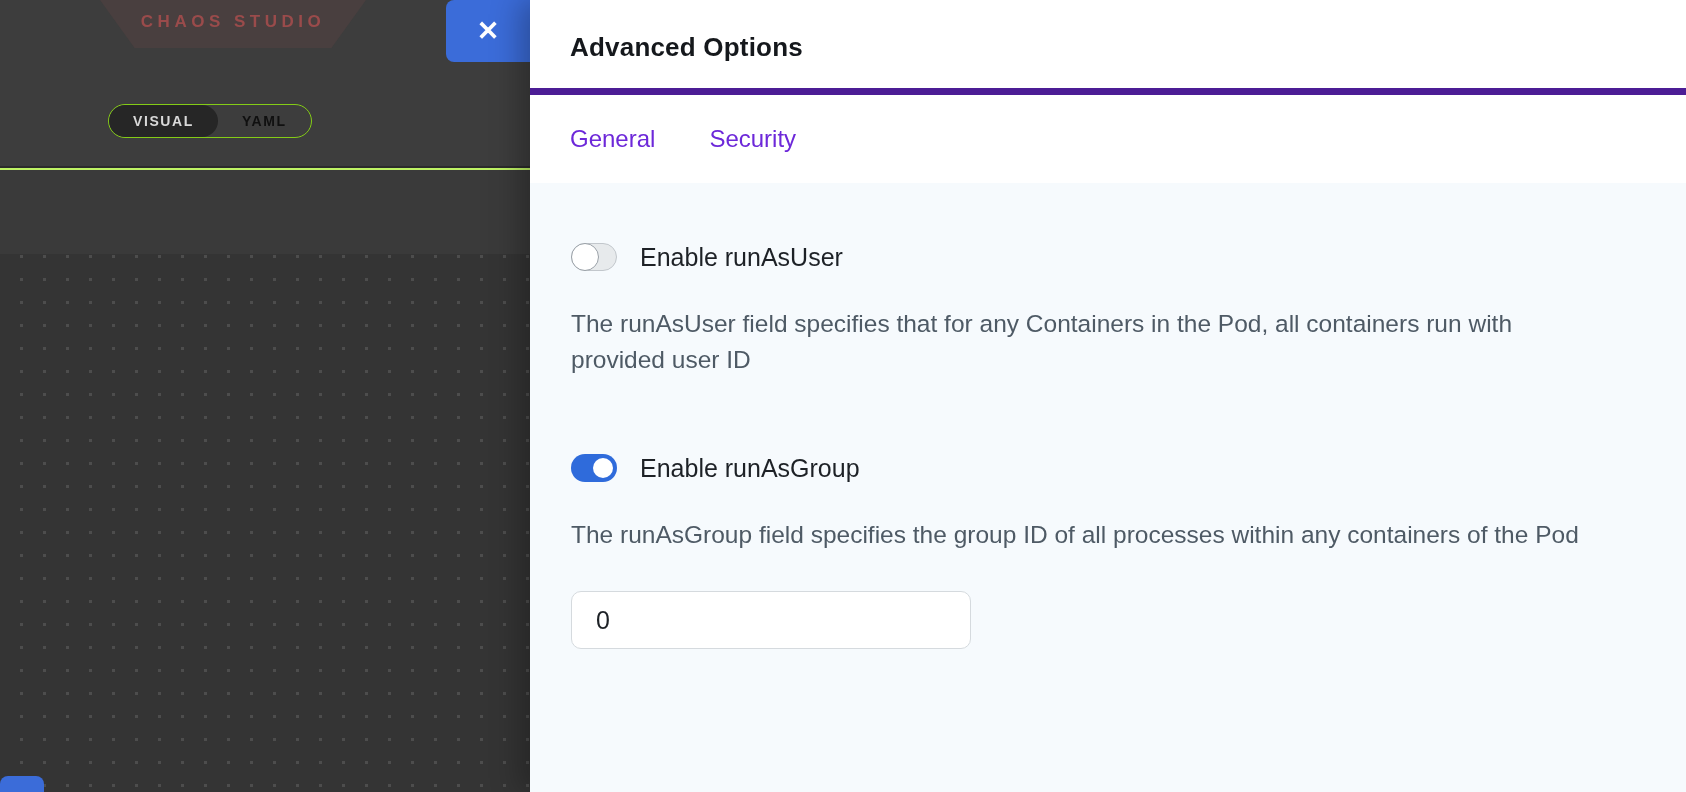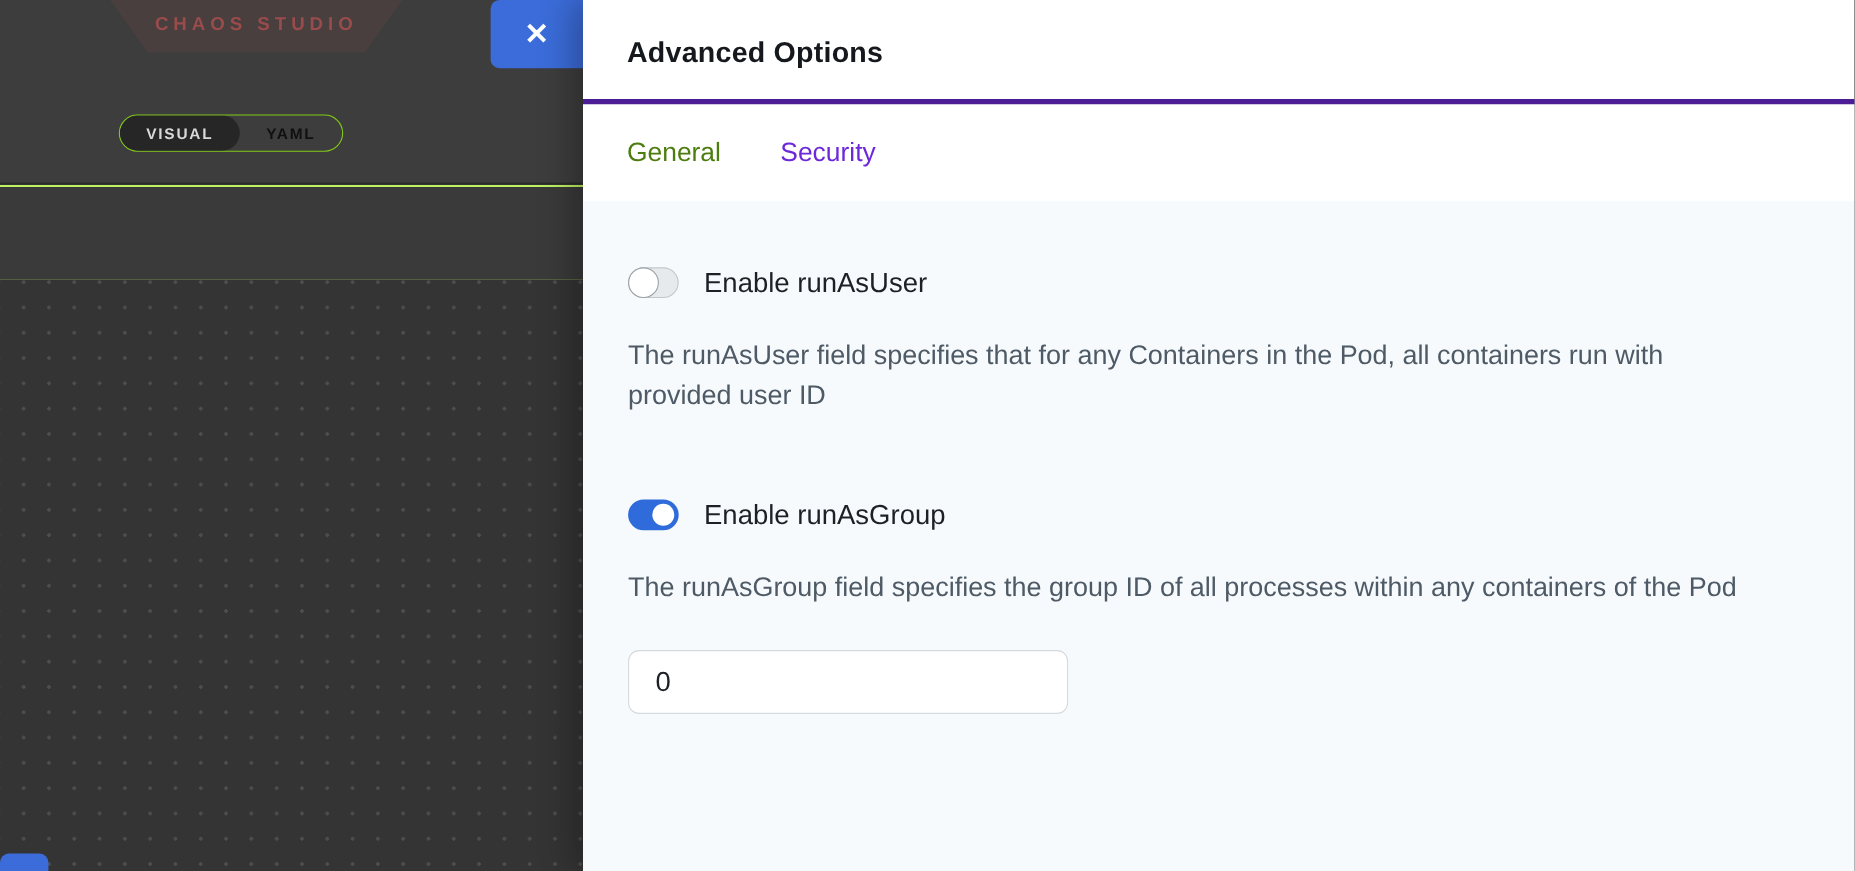--- a/index.html
+++ b/index.html
@@ -34,24 +34,24 @@
 
   
   .close-btn { position:absolute; left:446px; top:0; width:84px; height:62px;
                background:#3b6cd9; border:none; border-radius:8px 0 0 8px; cursor:pointer;
                display:flex; align-items:center; justify-content:center; }
   .close-btn span { color:#ffffff; font-size:27px; font-weight:700; line-height:1; }
 
   
   .drawer { position:absolute; left:530px; top:0; width:1156px; height:792px;
             background:#ffffff; box-shadow:-10px 0 28px rgba(0,0,0,.28); }
-  .drawer-header { height:95px; padding:32px 40px 0 40px; border-bottom:5px solid #4c1d95; }
+  .drawer-header { height:95px; padding:32px 40px 0 40px; border-bottom:7px solid #4c1d95; }
   .drawer-title { font-size:26px; font-weight:700; color:#15181c; letter-spacing:.2px; }
   .tabs { height:88px; background:#ffffff; display:flex; gap:34px; padding:30px 0 0 30px; }
-  .tab { position:relative; padding:0 10px; font-size:24px; color:#4d7c0f; cursor:pointer; }
+  .tab { position:relative; padding:0 10px; font-size:24px; color:#6d28d9; cursor:pointer; }
   .tab.active { color:#6d28d9; }
   .tab.active::after { content:""; position:absolute; left:0; right:0; bottom:-30px;
                        height:4px; background:#3b6cd9; border-radius:3px 3px 0 0; }
 
   .content { position:absolute; left:0; top:183px; width:1156px; height:609px;
              background:#f6fafd; padding:60px 80px 0 41px; }
 
   .row { display:flex; gap:23px; margin-bottom:34px; }
   .lbl { font-size:25px; color:#1d2126; }
 

